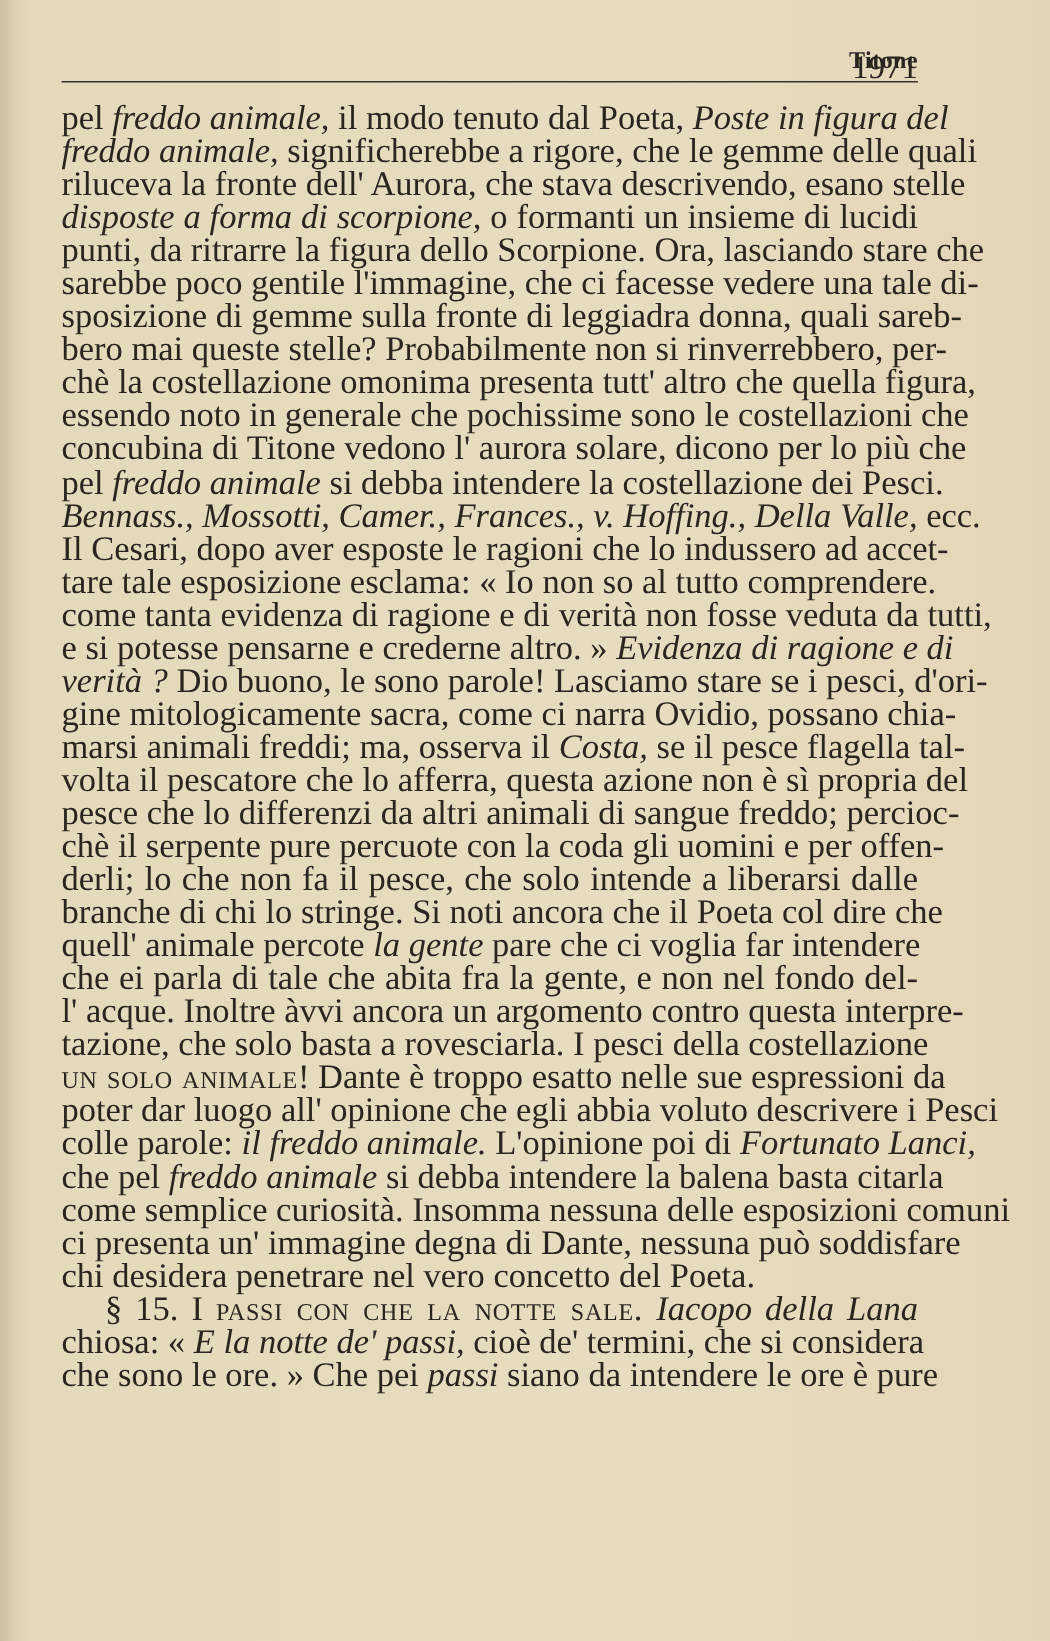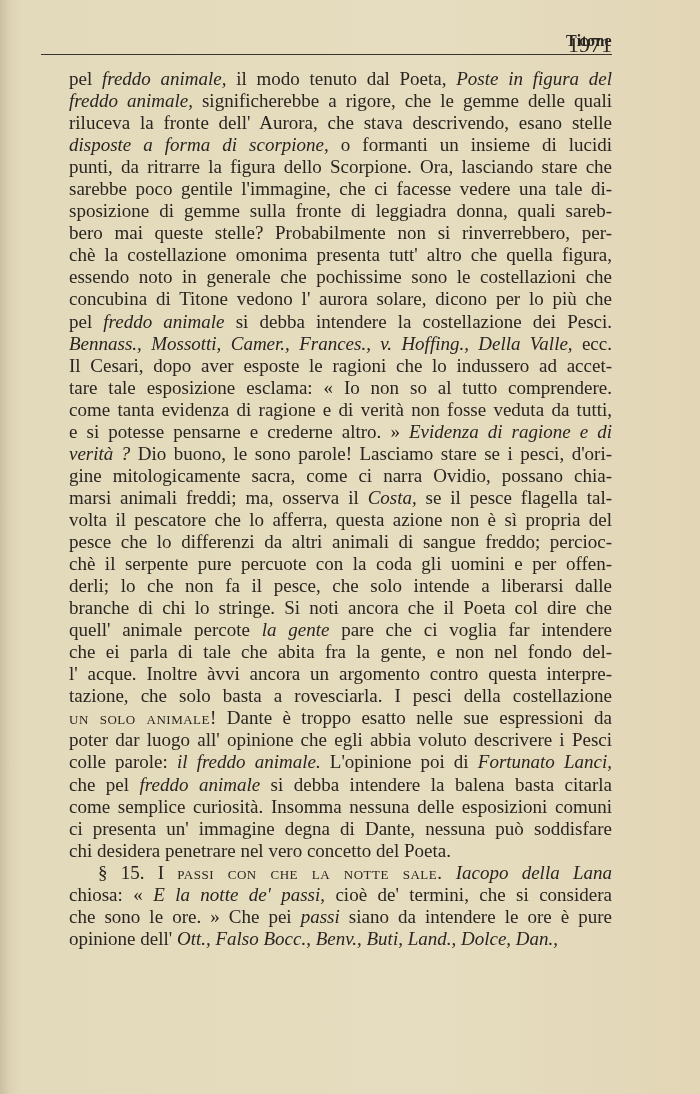--- a/index.html
+++ b/index.html
@@ -19,23 +19,22 @@
   .running-title {
     position: absolute; left: 0; right: 0; top: 4px; text-align: right;
     font-family: Liberation Serif, serif; font-weight: bold; font-size: 16px; letter-spacing: 0.3px;
   }
   .page-number {
     position: absolute; right: 0; top: 4px;
     font-family: "Liberation Serif", serif; font-size: 22px;
   }
   .body-text {
     font-family: "Liberation Serif", serif;
-    font-size: 19px; line-height: 22.05px;
+    font-size: 23px; line-height: 22.05px;
     text-align: justify;
-    margin-left: 28px;
   }
   .line { display: block; text-align: justify; text-align-last: justify; white-space: nowrap; height: 22.05px; }
   .line.last { text-align-last: left; }
   .line.indent { padding-left: 29px; }
   .it { font-style: italic; }
   .sc { font-variant: small-caps; letter-spacing: 0.5px; }
 </style>
 </head>
 <body>
 
@@ -77,15 +76,14 @@
       <span class="line"><span class="sc">un solo animale</span><span>! Dante è troppo esatto nelle sue espressioni da</span></span>
       <span class="line"><span>poter dar luogo all' opinione che egli abbia voluto descrivere i Pesci</span></span>
       <span class="line"><span>colle parole: </span><span class="it">il freddo animale.</span><span> L'opinione poi di </span><span class="it">Fortunato Lanci,</span></span>
       <span class="line"><span>che pel </span><span class="it">freddo animale</span><span> si debba intendere la balena basta citarla</span></span>
       <span class="line"><span>come semplice curiosità. Insomma nessuna delle esposizioni comuni</span></span>
       <span class="line"><span>ci presenta un' immagine degna di Dante, nessuna può soddisfare</span></span>
       <span class="line last"><span>chi desidera penetrare nel vero concetto del Poeta.</span></span>
       <span class="line indent"><span>§ 15. I </span><span class="sc">passi con che la notte sale.</span><span> </span><span class="it">Iacopo della Lana</span></span>
       <span class="line"><span>chiosa: « </span><span class="it">E la notte de' passi,</span><span> cioè de' termini, che si considera</span></span>
       <span class="line"><span>che sono le ore. » Che pei </span><span class="it">passi</span><span> siano da intendere le ore è pure</span></span>
-      <span class="line last"><span>opinione dell' </span><span class="it">Ott., Falso Bocc., Benv., Buti, Land., Dolce, Dan.,</span></span>
     </div>
 </div>
 
 </body></html>

